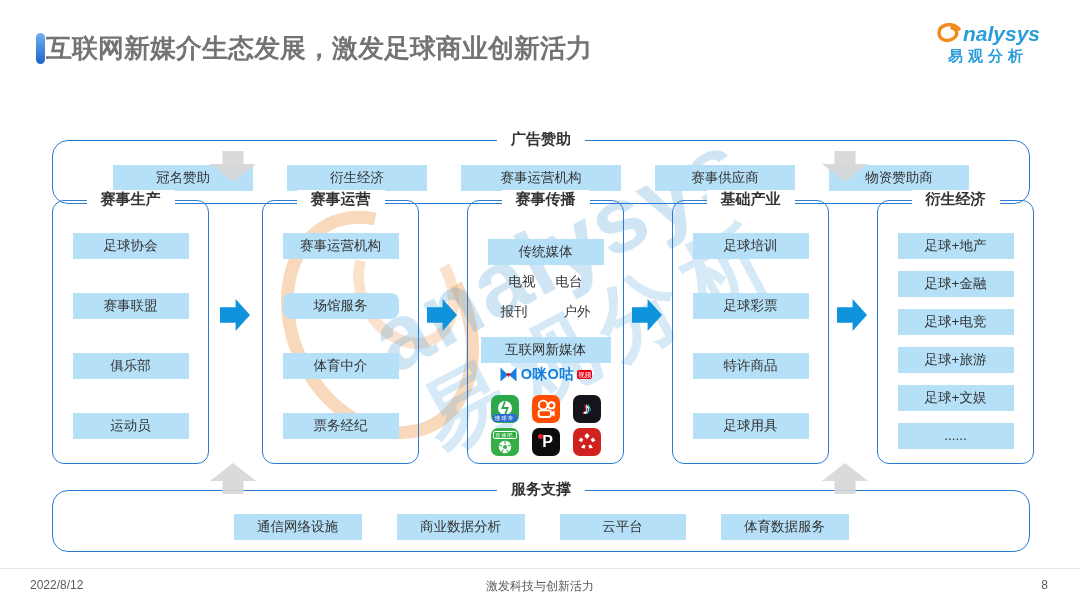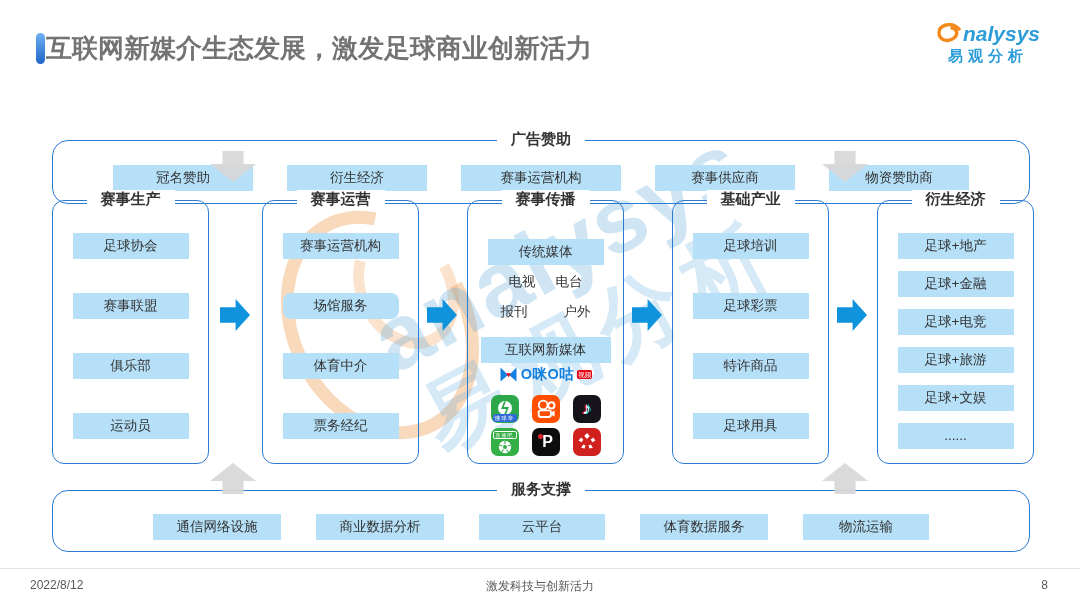--- a/index.html
+++ b/index.html
@@ -226,21 +226,20 @@
   <div class="arrow-up" style="left:210px;top:463px;"></div>
   <div class="arrow-up" style="left:822px;top:463px;"></div>
 
   <div class="gbox" style="left:52px;top:490px;width:976px;height:60px;">
     <span class="gbox-title">服务支撑</span>
     <div class="hbox-items sup-items" style="top:23px;">
       <div class="chip" style="width:128px;">通信网络设施</div>
       <div class="chip" style="width:128px;">商业数据分析</div>
       <div class="chip" style="width:126px;">云平台</div>
       <div class="chip" style="width:128px;">体育数据服务</div>
-      <div class="chip" style="width:126px;">物流运输</div>
     </div>
   </div>
 
   <div class="footer-line"></div>
   <div class="footer-date">2022/8/12</div>
   <div class="footer-center">激发科技与创新活力</div>
   <div class="footer-page">8</div>
 
 </div>
 

